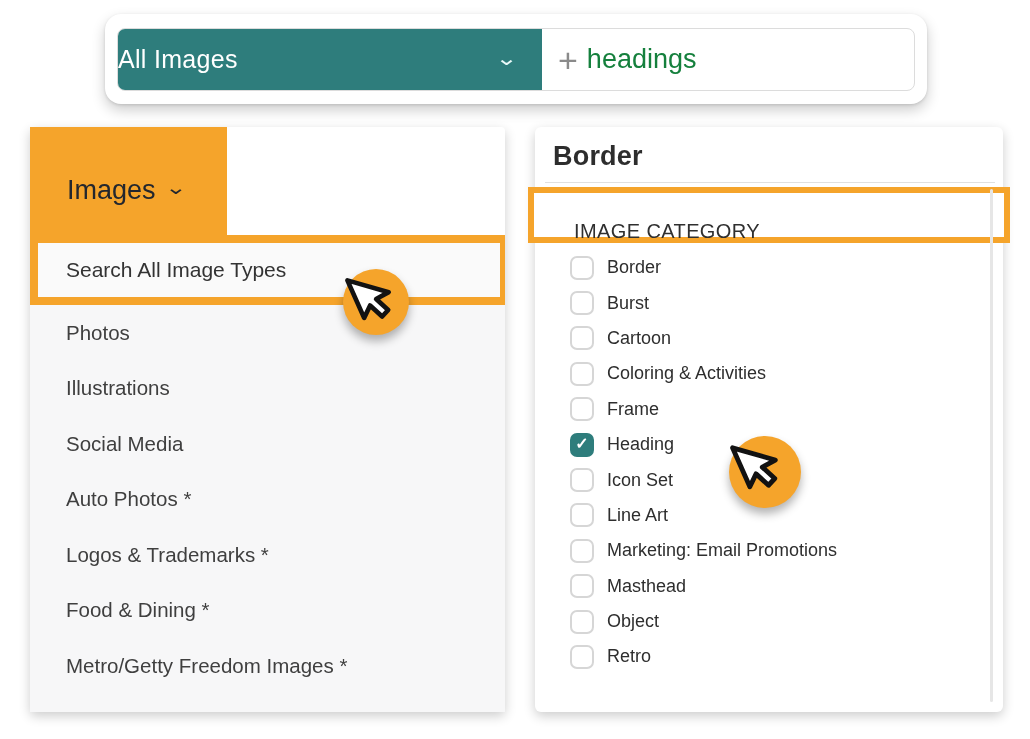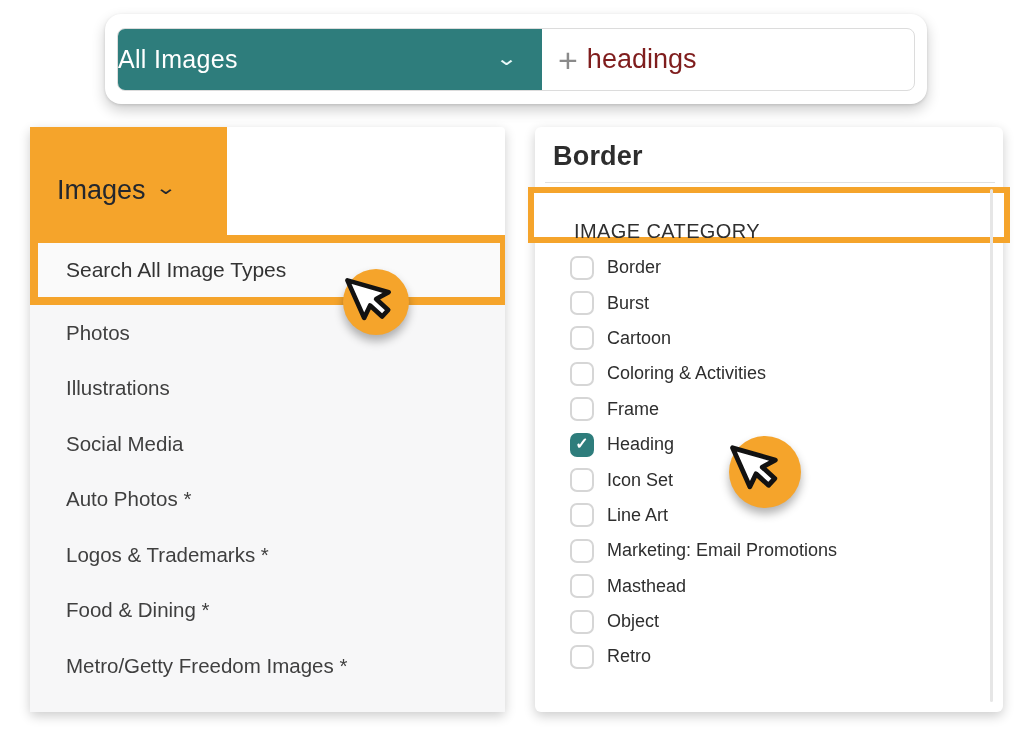--- a/index.html
+++ b/index.html
@@ -13,27 +13,27 @@
   .search-inner { position:absolute; left:12px; top:14px; width:798px; height:63px;
                   border:1px solid #dcdcdc; border-radius:8px; display:flex; background:#fff; }
   .dropdown { width:424px; height:100%; background:#2e7d7c; border-radius:7px 0 0 7px;
               display:flex; align-items:center; position:relative;
               color:#ffffff; cursor:pointer; }
   .dropdown-label { font-size:25px; letter-spacing:0.3px; }
   .dropdown-chevron { position:absolute; right:28px; top:50%; transform:translateY(-58%) scale(1.5,1.1);
                       font-size:18px; color:#eafaf9; }
   .search-text { flex:1; display:flex; align-items:center; padding-left:16px; }
   .plus-icon { font-size:34px; font-weight:300; color:#8a8a8a; margin-right:9px; line-height:1; }
-  .query-text { font-size:27px; color:#7f1d1d; }
+  .query-text { font-size:27px; color:#15803d; }
 
   
   .left-panel { left:30px; top:127px; width:475px; height:585px; background:#ffffff;
                 border-radius:4px; box-shadow:0 4px 12px rgba(0,0,0,0.20); }
   .images-tab { position:absolute; left:0; top:0; width:197px; height:108px; background:#f5a42b;
-                display:flex; align-items:center; padding-left:27px; padding-top:18px; cursor:pointer; }
+                display:flex; align-items:center; padding-left:37px; padding-top:18px; cursor:pointer; }
   .images-tab-label { font-size:27px; color:#23272e; }
   .images-tab-chevron { margin-left:12px; transform:scale(1.4,1.0) translateY(-3px); font-size:19px; color:#23272e; }
   .highlight-band { position:absolute; left:0; top:108px; width:475px; height:70px; background:#f5a42b; }
   .highlight-row { position:absolute; left:8px; top:116px; width:462px; height:54px; background:#fafafa;
                    display:flex; align-items:center; padding-left:28px; cursor:pointer; }
   .highlight-row-label { font-size:21px; color:#333333; }
   .menu-list { position:absolute; left:0; top:178px; width:475px; height:407px; background:#f7f7f8; }
   .menu-item { height:55.5px; display:flex; align-items:center; padding-left:36px;
                font-size:20.5px; color:#3f3f3f; cursor:pointer; }
 

